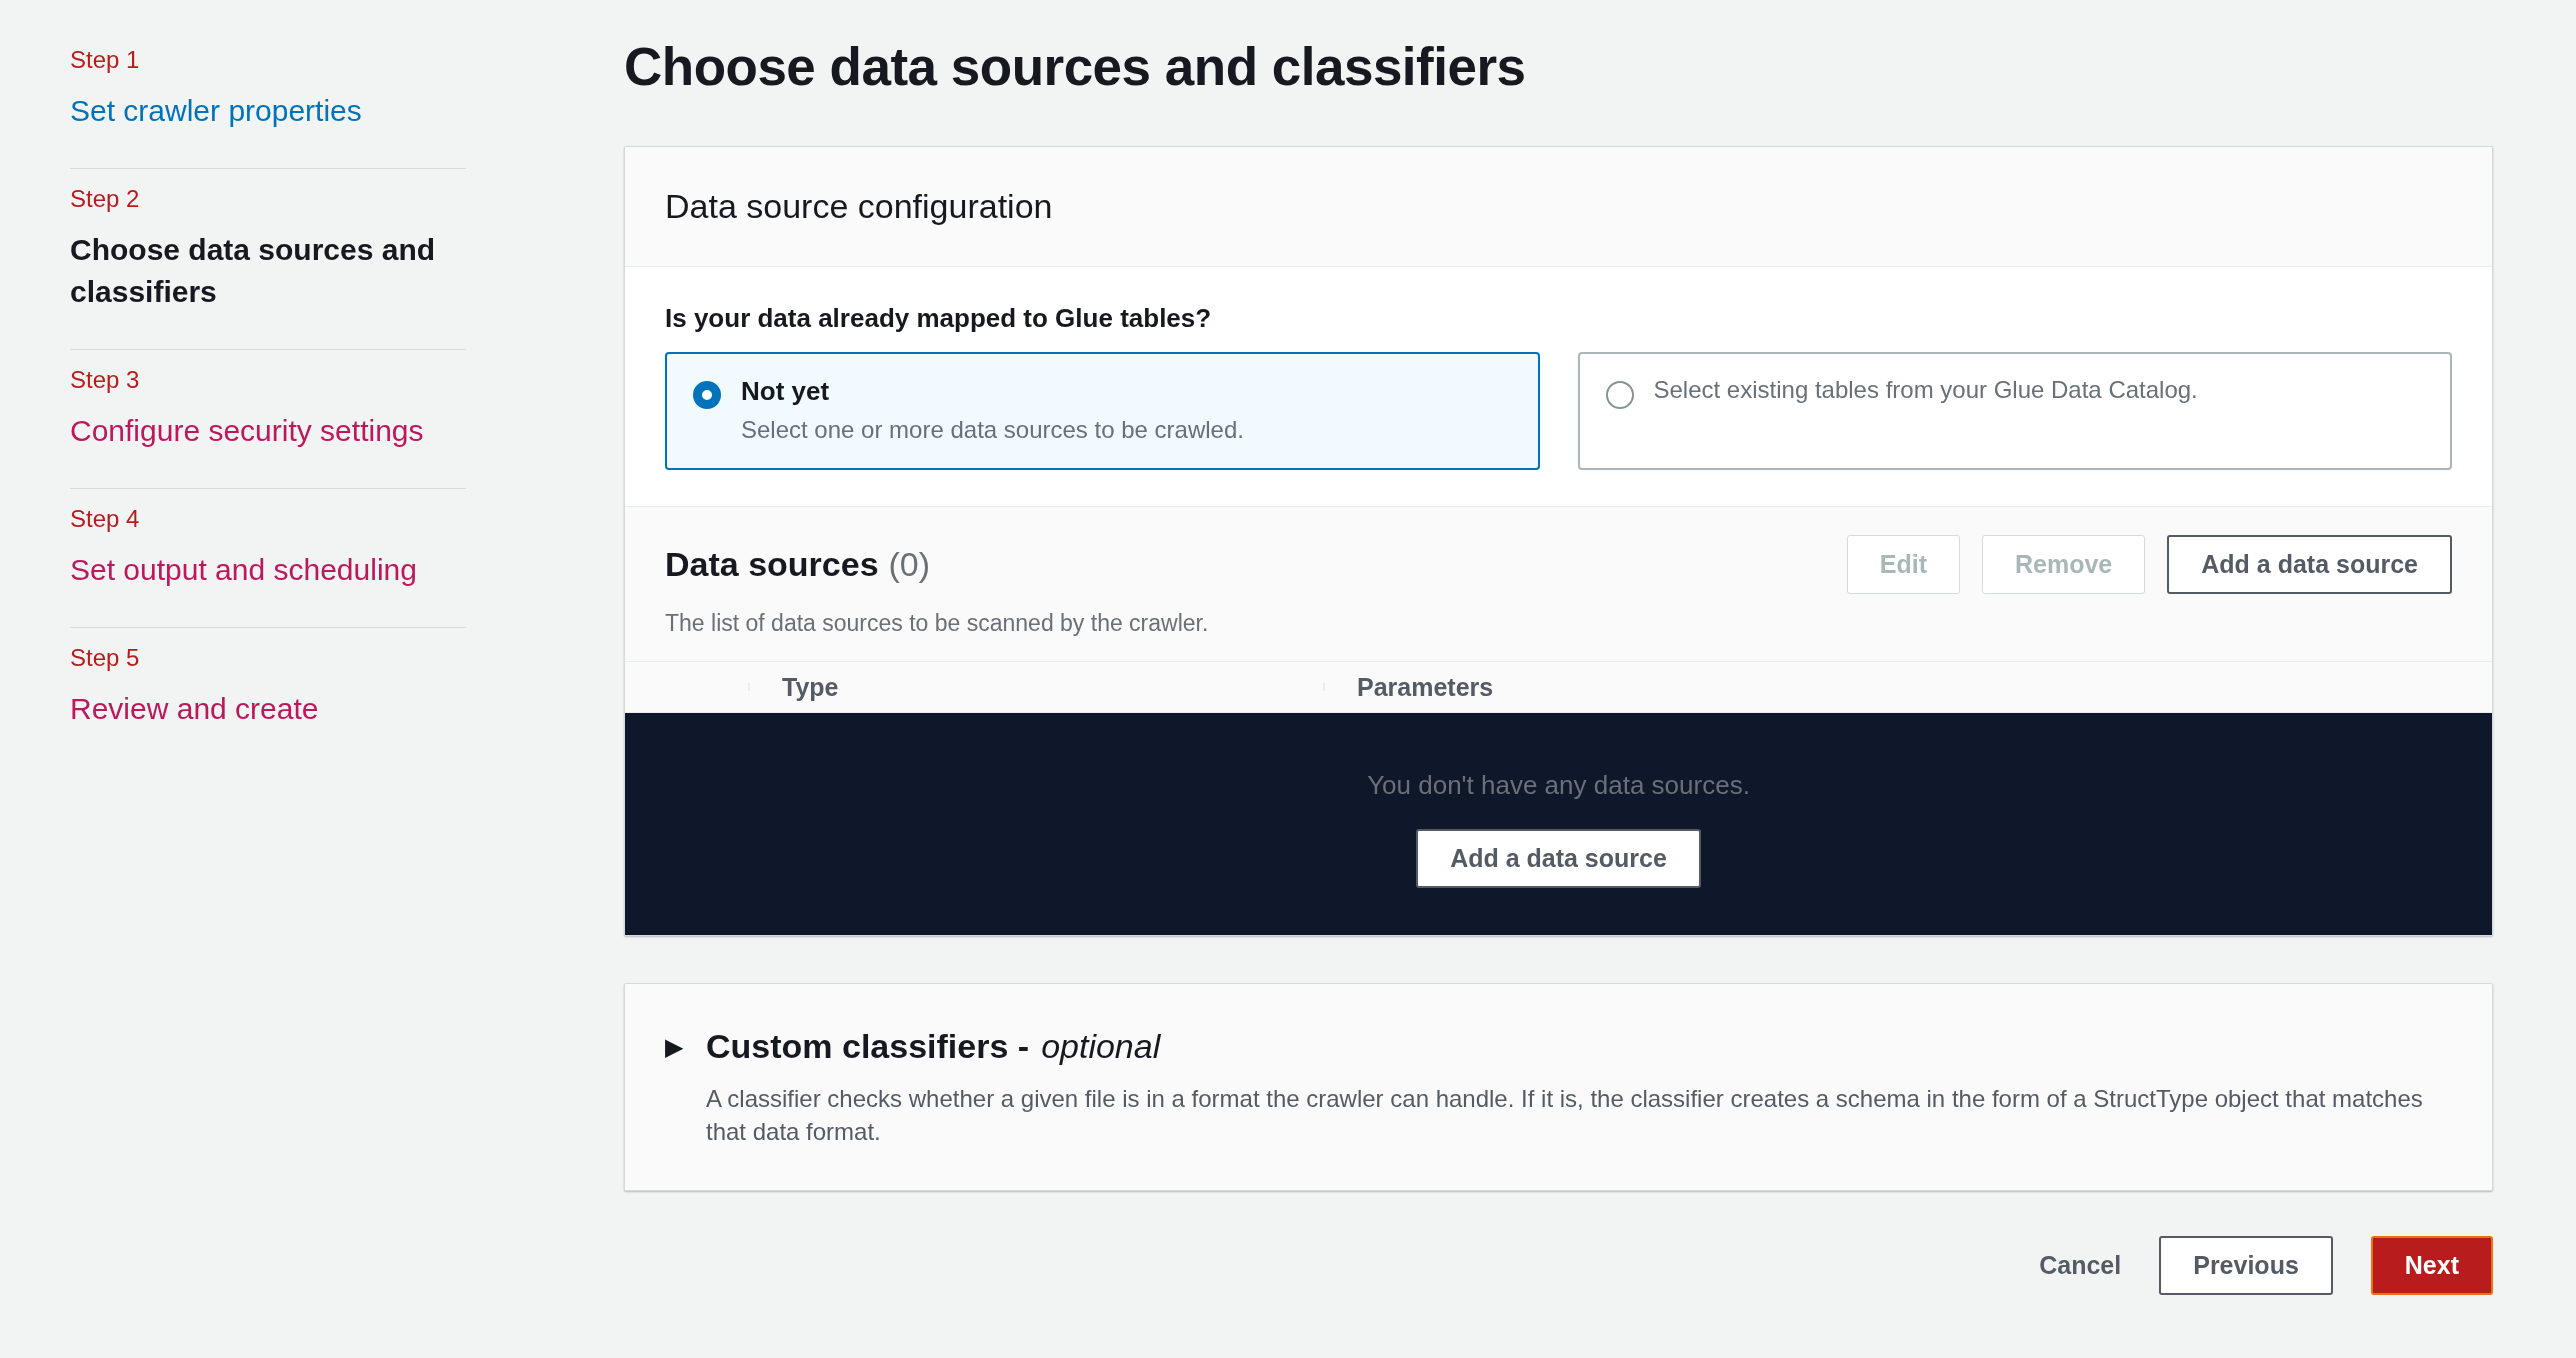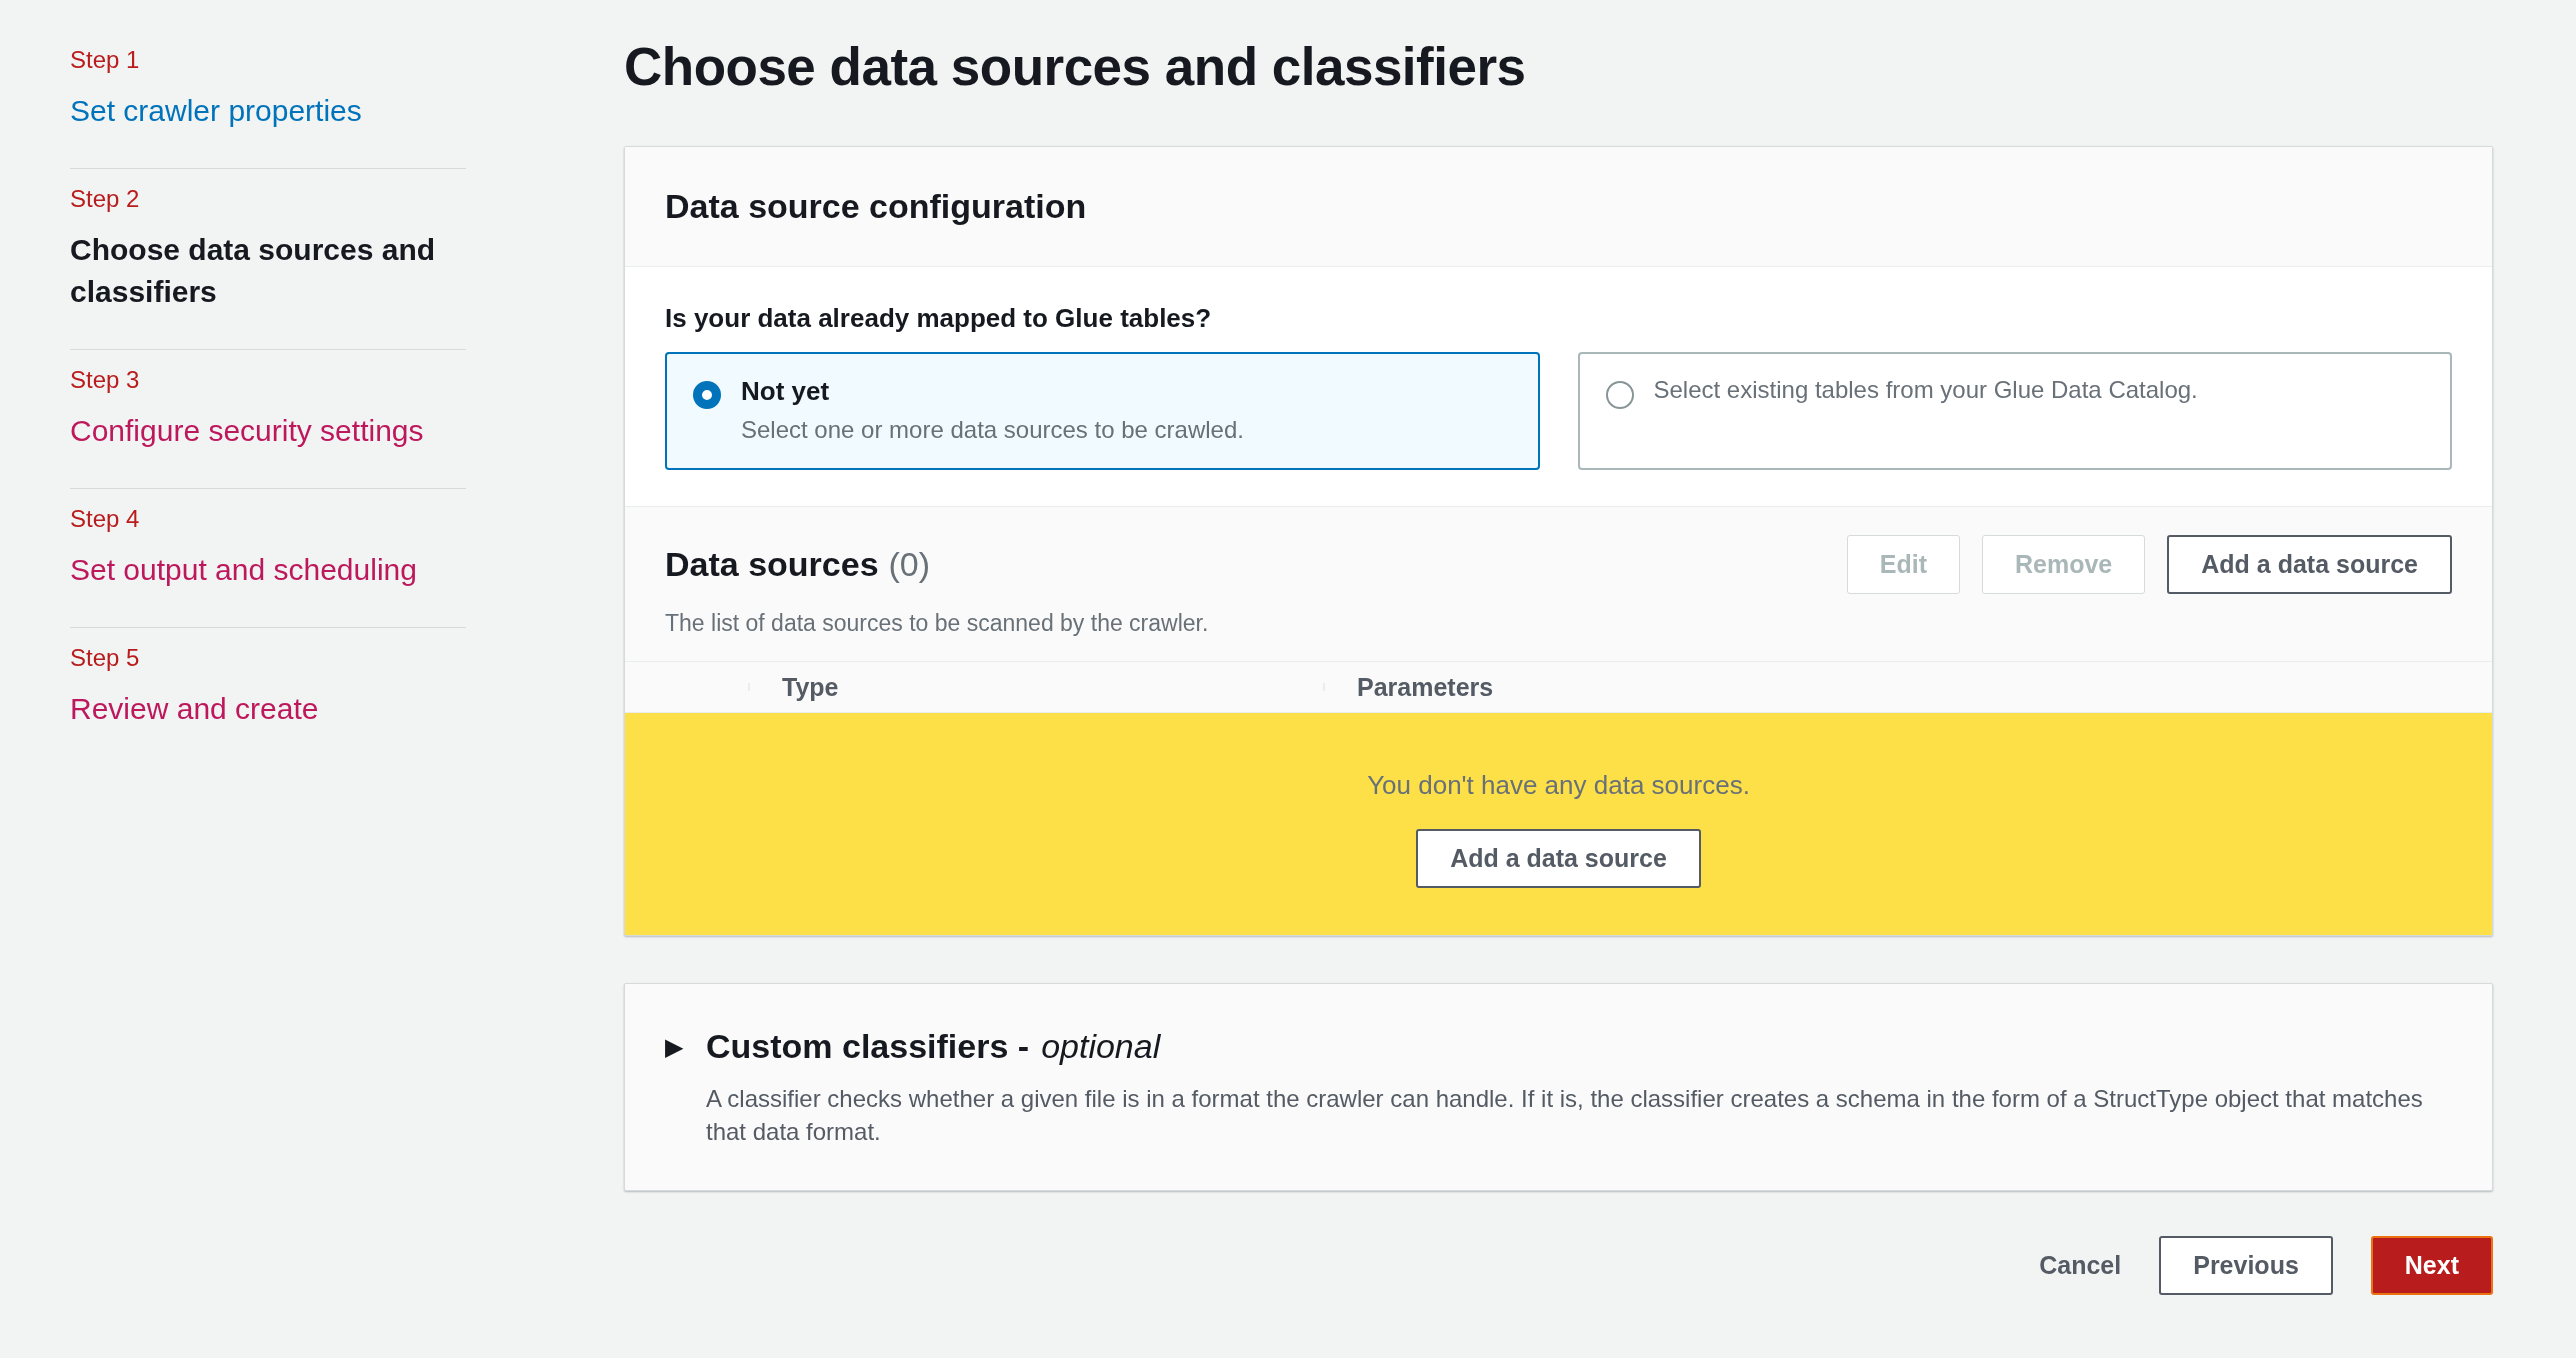--- a/index.html
+++ b/index.html
@@ -30,21 +30,21 @@
     background: #ffffff;
     border: 1px solid #d5dbdb;
     border-radius: 2px;
     box-shadow: 0 1px 2px rgba(0,28,36,0.25);
   }
   .panel-header {
     background: #fafafa;
     padding: 40px;
     border-bottom: 1px solid #eaeded;
     font-size: 34px;
-    font-weight: 700;
+    font-weight: 400;
   }
   .panel-body { padding: 36px 40px; }
   .question { font-size: 26px; font-weight: 700; margin-bottom: 18px; }
 
   .tiles { display: flex; gap: 38px; }
   .tile {
     flex: 1;
     border: 2px solid #aab7b8;
     border-radius: 4px;
     background: #ffffff;
@@ -94,21 +94,21 @@
     position: relative; padding-left: 34px;
   }
   .col::before {
     content: ""; position: absolute; left: 0; top: 21px; bottom: 21px;
     width: 2px; background: #eaeded;
   }
   .col-type { width: 575px; }
   .col-source { width: 587px; }
   .col-params { flex: 1; }
 
-  .empty { text-align: center; padding: 57px 0 47px; background: #fde047; }
+  .empty { text-align: center; padding: 57px 0 47px; background: #0f172a; }
   .empty-msg { font-size: 26px; color: #687078; }
   .empty .btn { margin-top: 28px; }
 
   
   .cc-panel {
     background: #fafafa;
     border: 1px solid #d5dbdb;
     border-radius: 2px;
     box-shadow: 0 1px 2px rgba(0,28,36,0.25);
     margin-top: 47px;

